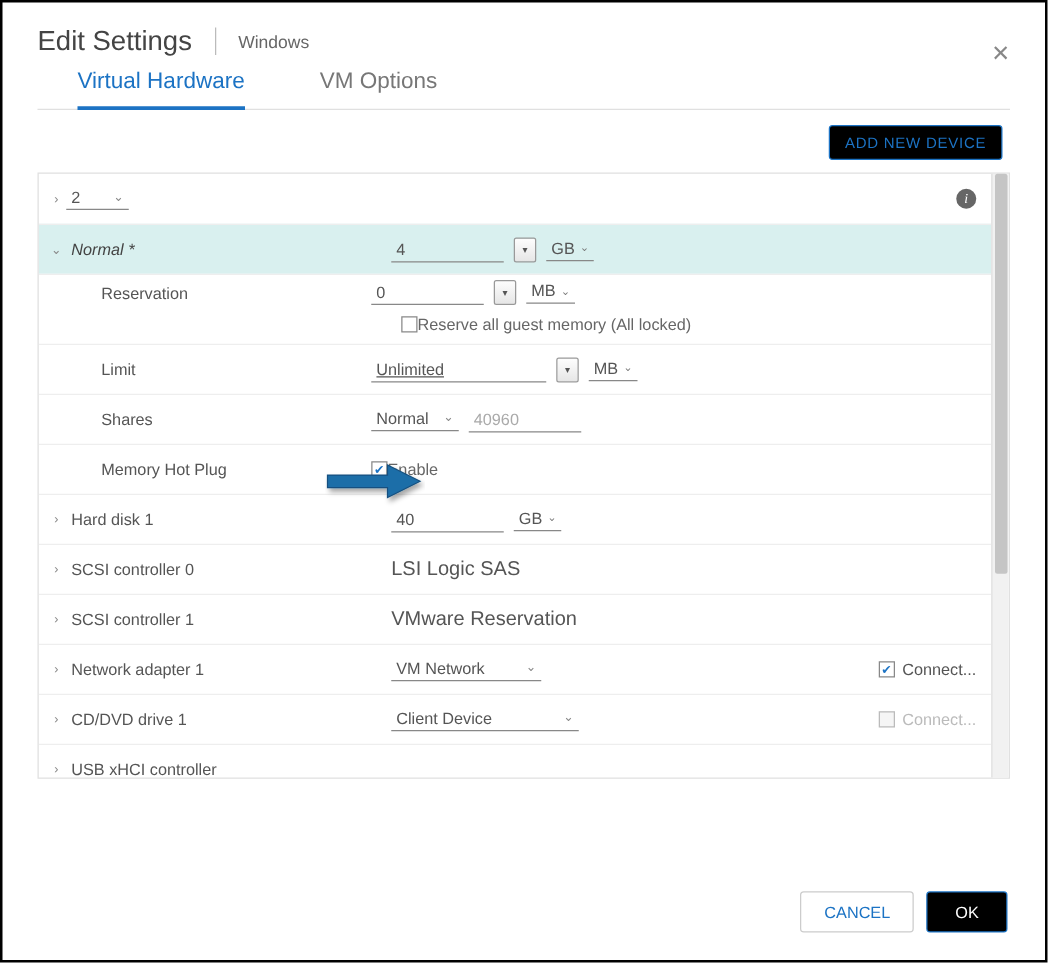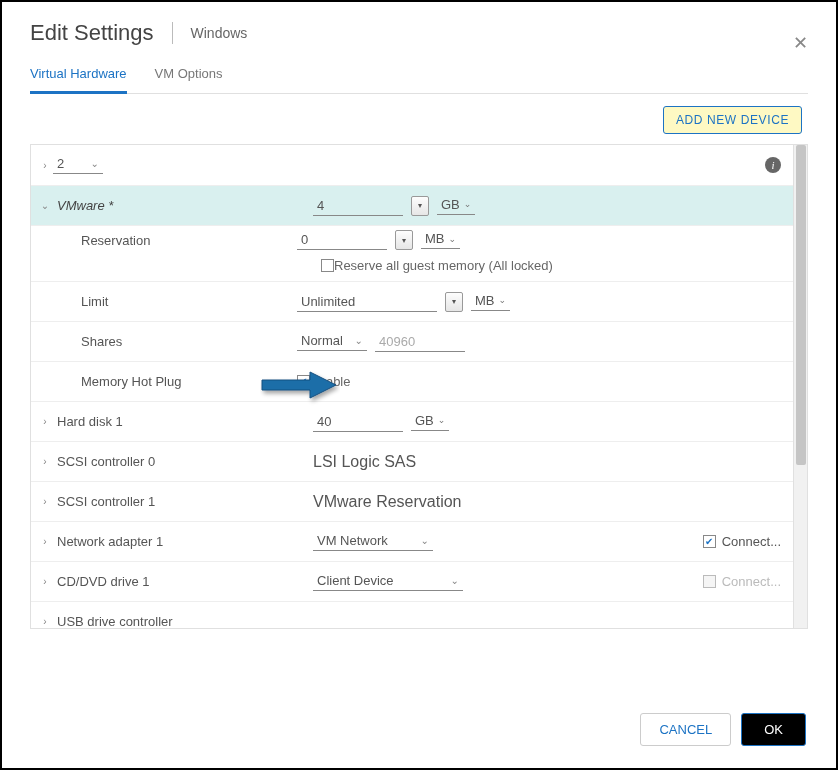--- a/index.html
+++ b/index.html
@@ -6,43 +6,43 @@
 body {
   font-family: -apple-system, BlinkMacSystemFont, "Segoe UI", Arial, sans-serif;
   background: #fff;
   width: 838px;
   height: 770px;
   border: 2px solid #000;
   padding: 18px 28px 18px 28px;
   color: #333;
   position: relative;
 }
-.header-row { display: flex; align-items: center; margin-bottom: 14px; text-align: center; }
+.header-row { display: flex; align-items: center; margin-bottom: 2px; text-align: center; }
 .title { font-size: 22px; font-weight: 400; color: #444; }
 .subtitle { font-size: 14px; color: #666; margin-left: 18px; border-left: 1px solid #bbb; padding-left: 18px; height: 22px; display:flex; align-items:center;}
 .close-x { position: absolute; right: 28px; top: 30px; color: #888; cursor: pointer; font-size: 18px; }
 .tabs { display: flex; gap: 28px; border-bottom: 1px solid #e0e0e0; margin-bottom: 12px; }
-.tab { padding: 6px 0 10px 0; font-size: 13px; color: #777; cursor:pointer; }
+.tab { padding: 6px 0 10px 0; font-size: 18px; color: #777; cursor:pointer;margin-left:32px; }
 .tab.active { color: #1c73c4; border-bottom: 3px solid #1c73c4; margin-bottom:-1px; }
 .add-row { display:flex; justify-content:flex-end; margin-bottom: 10px; padding-right: 6px;}
-.add-btn { border: 1px solid #1c73c4; color:#1c73c4; background:#fef9c3; font-size:12px; letter-spacing:0.05em; padding: 6px 12px; border-radius:3px; cursor:pointer; }
+.add-btn { border: 1px solid #1c73c4; color:#1c73c4; background:#000000; font-size:12px; letter-spacing:0.05em; padding: 6px 12px; border-radius:3px; cursor:pointer; }
 .panel-wrap { border:1px solid #e0e0e0; height: 485px; display:flex; }
 .panel { flex:1; overflow:hidden; }
 .scrollbar { width: 14px; background:#f1f1f1; border-left:1px solid #e0e0e0; position:relative; }
 .thumb { position:absolute; top:0; left:2px; width:10px; height:320px; background:#c5c5c5; border-radius:2px;}
 .row { display:flex; align-items:center; min-height:40px; border-top:1px solid #eee; padding: 4px 12px 4px 6px; font-size:13px; color:#555;}
 .row:first-child { border-top:none;}
 .row .caret { width:16px; text-align:center; color:#888; font-size:10px; cursor:pointer;}
 .row .label { width: 260px; padding-left: 4px;}
 .row .ctl { flex:1; display:flex; align-items:center; gap:8px; }
 .row.expanded { background:#d9f0ef; }
 .row.expanded .label { font-style: italic; color:#444;}
 .subrow .label { padding-left: 44px; width: 260px;}
 .input-line { border:none; border-bottom:1px solid #888; background:transparent; font-size:13px; color:#555; padding:2px 4px; width: 90px; }
-.input-line.wide { width: 140px; }
+.input-line.wide { width: 140px; text-decoration: underline; }
 .dropdown-btn { width:18px; height:20px; border:1px solid #999; background:linear-gradient(#fdfdfd,#e6e6e6); display:inline-flex; align-items:center; justify-content:center; font-size:8px; color:#555; cursor:pointer; border-radius:2px;}
 .unit { display:inline-flex; align-items:center; gap:4px; border-bottom:1px solid #888; padding: 0 4px 2px 4px; font-size:13px; cursor:pointer;}
 .unit .chev { font-size:9px; color:#777; }
 .select-line { display:inline-flex; align-items:center; gap:6px; border-bottom:1px solid #888; padding: 0 4px 2px 4px; font-size:13px; cursor:pointer; min-width: 120px; justify-content:space-between;}
 .select-line.wide { min-width: 150px; gap: 24px;}
 .chev { font-size:10px; color:#888; }
 .info-ico { margin-left:auto; width:16px; height:16px; border-radius:50%; background:#666; color:#fff; font-size:11px; display:flex;align-items:center;justify-content:center; font-family:Georgia,serif; font-style:italic;}
 .check-row { display:flex; align-items:center; gap:0; font-size:13px; color:#666;}
 .checkbox { width:13px; height:13px; border:1px solid #888; background:#fff; display:inline-flex; align-items:center; justify-content:center; font-size:10px; color:#1c73c4;}
 .checkbox.disabled { border-color:#bbb; background:#f5f5f5; }
@@ -82,21 +82,21 @@
       <span class="select-line" style="min-width:50px;">
         <span>2</span>
         <span class="chev">⌄</span>
       </span>
       <span class="info-ico">i</span>
     </div>
   </div>
 
   <div class="row expanded">
     <span class="caret">⌄</span>
-    <span class="label">VMware *</span>
+    <span class="label">Normal *</span>
     <div class="ctl">
       <input class="input-line" value="4" style="">
       <span class="dropdown-btn">▾</span>
       <span class="unit">
         <span>GB</span>
         <span class="chev">⌄</span>
       </span>
     </div>
   </div>
 
@@ -204,21 +204,21 @@
       </span>
       <span class="connect-col disabled">
         <span class="checkbox disabled"></span>
         <span>Connect...</span>
       </span>
     </div>
   </div>
 
   <div class="row">
     <span class="caret">›</span>
-    <span class="label">USB drive controller</span>
+    <span class="label">USB xHCI controller</span>
   </div>
 
 </div>
 <div class="scrollbar">
   <div class="thumb"></div>
 </div>
 </div>
 
 <svg class="arrow-callout" width="80" height="36">
   <defs>

